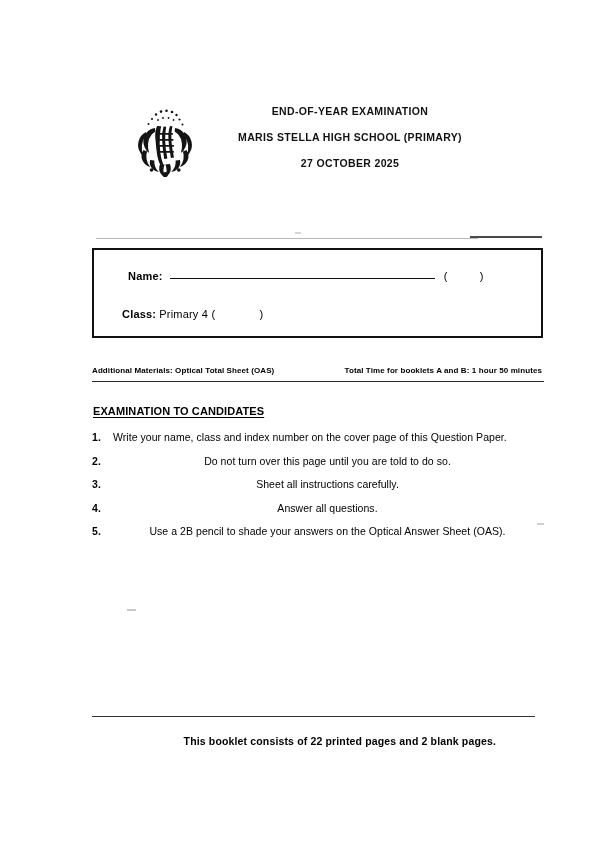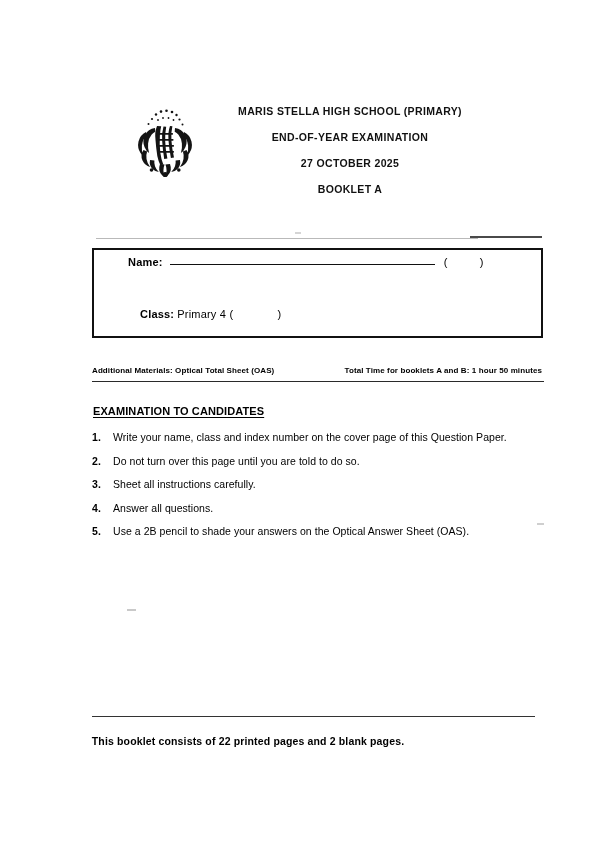--- a/index.html
+++ b/index.html
@@ -77,22 +77,22 @@
     height: 90px;
     border: 2px solid #111;
     box-sizing: border-box;
     background: #fff;
   }
   .field-row {
     position: absolute;
     font-size: 11px;
     white-space: nowrap;
   }
-  .field-name-row { left: 34px; top: 6px; }
-  .field-class-row { left: 46px; top: 58px; }
+  .field-name-row { left: 34px; top: 20px; }
+  .field-class-row { left: 28px; top: 58px; }
   .field-label {
     font-weight: bold;
     letter-spacing: 0.2px;
   }
   .field-value {
     font-weight: normal;
     letter-spacing: 0.2px;
   }
   .blank-rule {
     display: inline-block;
@@ -168,20 +168,21 @@
   }
   .instr-num {
     position: absolute;
     left: 0;
     top: 0;
     font-weight: bold;
     font-size: 10.5px;
   }
   .instr-text {
     display: block;
+    text-align: center;
   }
   .instr-item-1 .instr-text {
     text-align: justify;
     width: 434px;
   }
 
   
   .speck {
     position: absolute;
     background: #c9c9c9;
@@ -197,21 +198,21 @@
     top: 716px;
     width: 443px;
     height: 1px;
     background: #333;
   }
   .footer-text {
     position: absolute;
     left: 0;
     top: 735px;
     width: 496px;
-    text-align: center;
+    text-align: right;
     font-size: 10.5px;
     font-weight: bold;
     letter-spacing: 0.15px;
   }
 </style>
 </head>
 <body>
 
 <div class="page">
 
@@ -258,24 +259,23 @@
           <path d="M30 62 q-2 6 1 10 q2 2.6 4 3 q-1.6 -3.4 -1.6 -6.6 q0 -3.4 1.2 -6 z"></path>
           <path d="M40 62 q2 6 -1 10 q-2 2.6 -4 3 q1.6 -3.4 1.6 -6.6 q0 -3.4 -1.2 -6 z"></path>
           <circle cx="35.2" cy="72.5" r="2.6"></circle>
           <circle cx="21.5" cy="68" r="1.8"></circle>
           <circle cx="48.8" cy="68" r="1.8"></circle>
         </g>
       </svg>
     </div>
 
     <div class="header-lines">
+      <div class="hline">END-OF-YEAR EXAMINATION</div>
       <div class="hline">MARIS STELLA HIGH SCHOOL (PRIMARY)</div>
-      <div class="hline">END-OF-YEAR EXAMINATION</div>
       <div class="hline">27 OCTOBER 2025</div>
-      <div class="hline">BOOKLET A</div>
     </div>
   </div>
 
   <div class="scan-rule-top"></div>
   <div class="scan-rule-top2"></div>
   <div class="speck speck-b"></div>
 
   <div class="name-box">
 
     <div class="field-row field-name-row">

